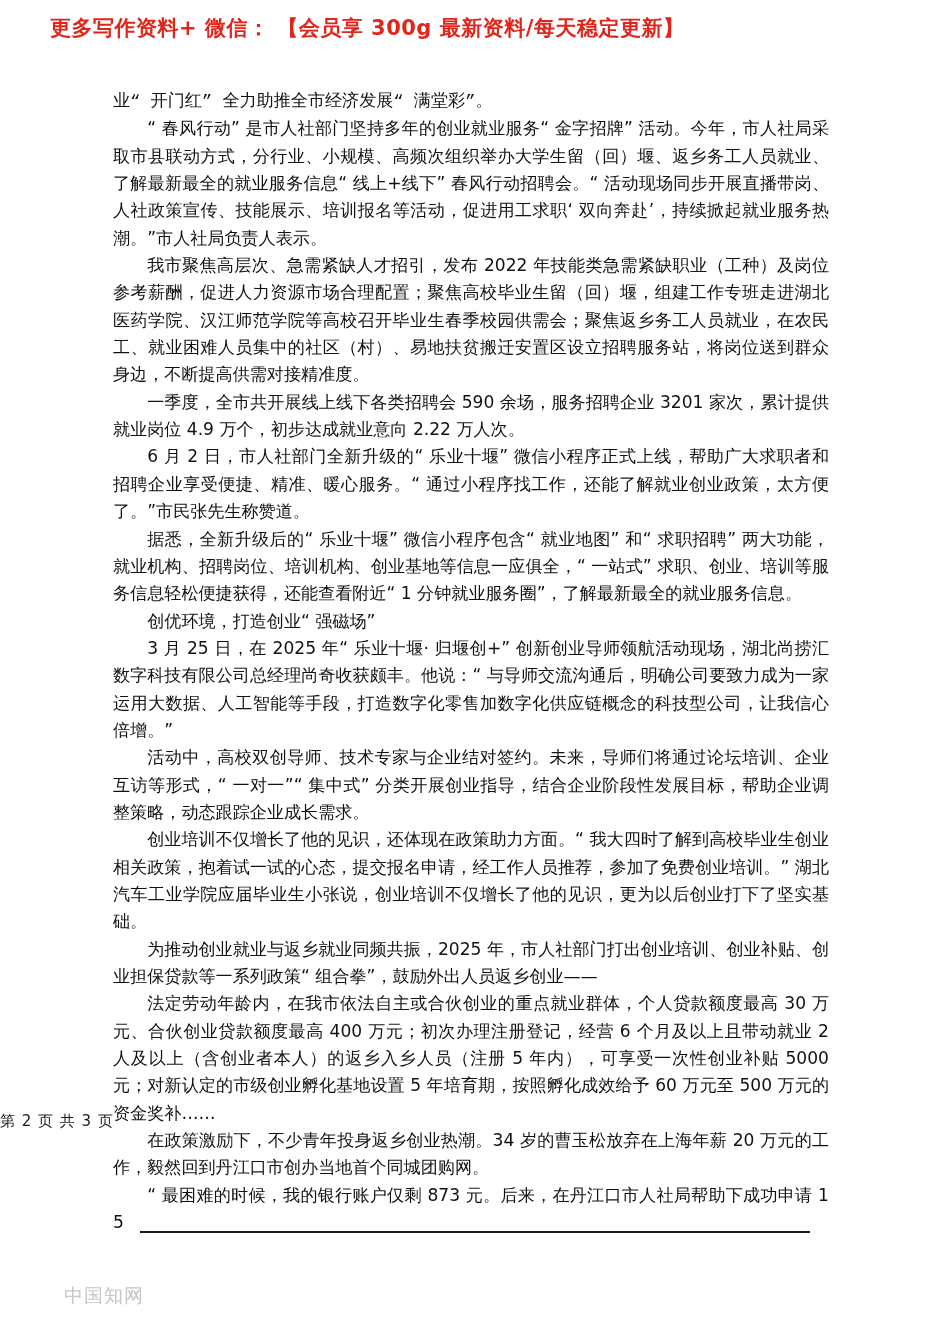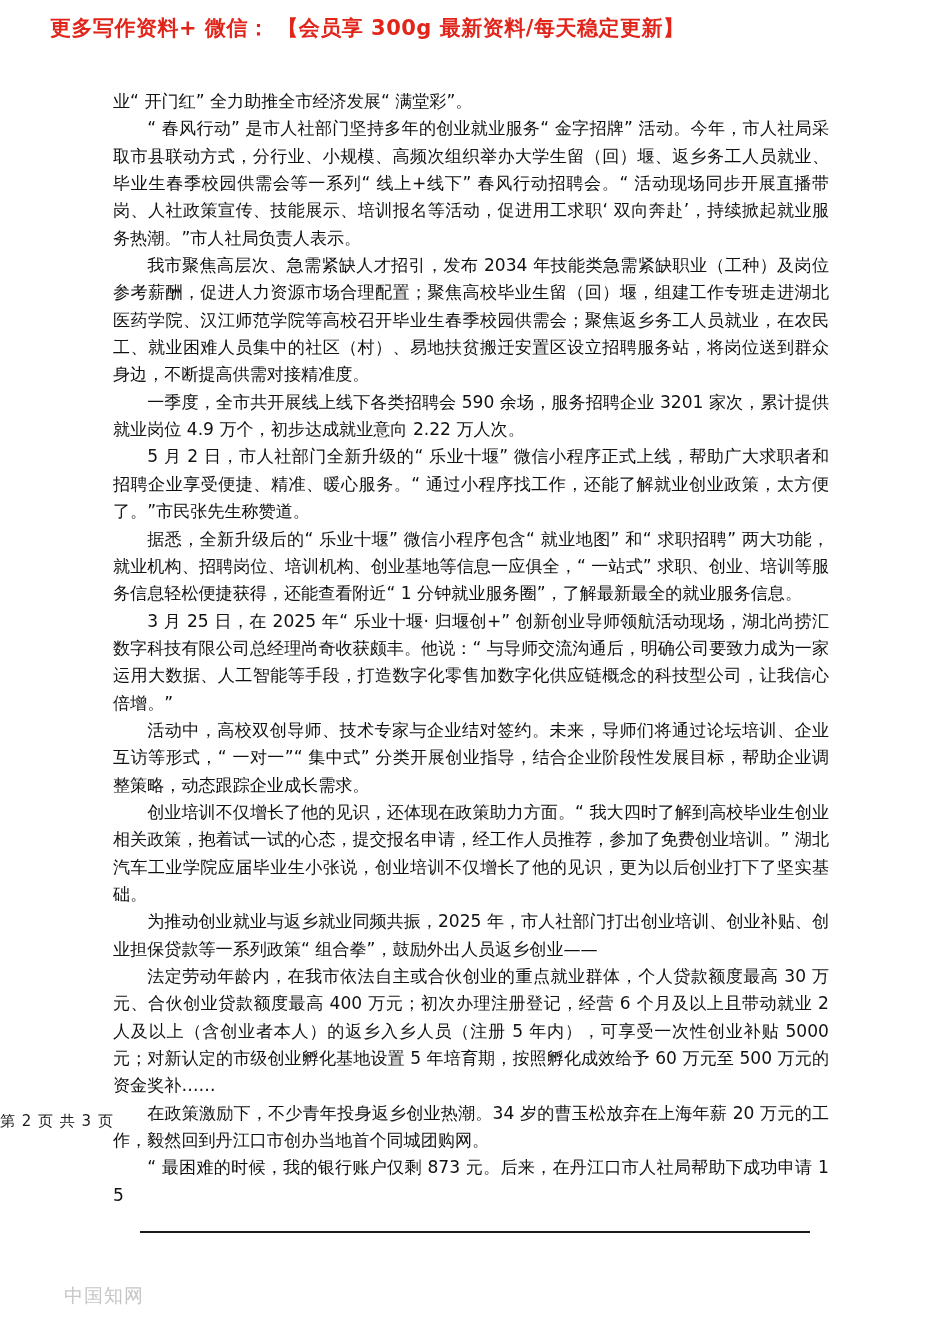--- a/index.html
+++ b/index.html
@@ -50,21 +50,21 @@
     text-justify: inter-character;
     font-family: "DejaVu Sans", sans-serif;
   }
   .para {
     margin: 0;
     padding: 0;
     text-indent: 0;
     word-break: break-all;
   }
   .para.indent { text-indent: 2em; }
-  .para.cont   { text-indent: 0; }
+  .para.cont   { text-indent: 0; font-family: Liberation Mono, monospace; }
 
   
   .page-number {
     position: absolute;
     left: 0;
     top: 1112px;
     width: 830px;
     text-align: left;
     font-size: 15px;
     color: #1a1a1a;
@@ -109,25 +109,26 @@
 </style>
 </head>
 <body>
 
 <div class="page">
 
   <div class="promo-banner">更多写作资料+ 微信： 【会员享 300g 最新资料/每天稳定更新】</div>
 
   <div class="doc-body">
     <p class="para cont">业“ 开门红” 全力助推全市经济发展“ 满堂彩”。</p>
-    <p class="para indent">“ 春风行动” 是市人社部门坚持多年的创业就业服务“ 金字招牌” 活动。今年，市人社局采取市县联动方式，分行业、小规模、高频次组织举办大学生留（回）堰、返乡务工人员就业、毕业生春季校园供需会等一系列“ 线上+线下” 春风行动招聘会。“ 活动现场同步开展直播带岗、人社政策宣传、技能展示、培训报名等活动，促进用工求职‘ 双向奔赴’，持续掀起就业服务热潮。”市人社局负责人表示。</p>
-    <p class="para indent">我市聚焦高层次、急需紧缺人才招引，发布 2034 年技能类急需紧缺职业（工种）及岗位参考薪酬，促进人力资源市场合理配置；聚焦高校毕业生留（回）堰，组建工作专班走进湖北医药学院、汉江师范学院等高校召开毕业生春季校园供需会；聚焦返乡务工人员就业，在农民工、就业困难人员集中的社区（村）、易地扶贫搬迁安置区设立招聘服务站，将岗位送到群众身边，不断提高供需对接精准度。</p>
+    <p class="para indent">“ 春风行动” 是市人社部门坚持多年的创业就业服务“ 金字招牌” 活动。今年，市人社局采取市县联动方式，分行业、小规模、高频次组织举办大学生留（回）堰、返乡务工人员就业、了解最新最全的就业服务信息“ 线上+线下” 春风行动招聘会。“ 活动现场同步开展直播带岗、人社政策宣传、技能展示、培训报名等活动，促进用工求职‘ 双向奔赴’，持续掀起就业服务热潮。”市人社局负责人表示。</p>
+    <p class="para indent">我市聚焦高层次、急需紧缺人才招引，发布 2022 年技能类急需紧缺职业（工种）及岗位参考薪酬，促进人力资源市场合理配置；聚焦高校毕业生留（回）堰，组建工作专班走进湖北医药学院、汉江师范学院等高校召开毕业生春季校园供需会；聚焦返乡务工人员就业，在农民工、就业困难人员集中的社区（村）、易地扶贫搬迁安置区设立招聘服务站，将岗位送到群众身边，不断提高供需对接精准度。</p>
     <p class="para indent">一季度，全市共开展线上线下各类招聘会 590 余场，服务招聘企业 3201 家次，累计提供就业岗位 4.9 万个，初步达成就业意向 2.22 万人次。</p>
-    <p class="para indent">5 月 2 日，市人社部门全新升级的“ 乐业十堰” 微信小程序正式上线，帮助广大求职者和招聘企业享受便捷、精准、暖心服务。“ 通过小程序找工作，还能了解就业创业政策，太方便了。”市民张先生称赞道。</p>
+    <p class="para indent">6 月 2 日，市人社部门全新升级的“ 乐业十堰” 微信小程序正式上线，帮助广大求职者和招聘企业享受便捷、精准、暖心服务。“ 通过小程序找工作，还能了解就业创业政策，太方便了。”市民张先生称赞道。</p>
     <p class="para indent">据悉，全新升级后的“ 乐业十堰” 微信小程序包含“ 就业地图” 和“ 求职招聘” 两大功能，就业机构、招聘岗位、培训机构、创业基地等信息一应俱全，“ 一站式” 求职、创业、培训等服务信息轻松便捷获得，还能查看附近“ 1 分钟就业服务圈”，了解最新最全的就业服务信息。</p>
+    <p class="para indent">创优环境，打造创业“ 强磁场”</p>
     <p class="para indent">3 月 25 日，在 2025 年“ 乐业十堰· 归堰创+” 创新创业导师领航活动现场，湖北尚捞汇数字科技有限公司总经理尚奇收获颇丰。他说：“ 与导师交流沟通后，明确公司要致力成为一家运用大数据、人工智能等手段，打造数字化零售加数字化供应链概念的科技型公司，让我信心倍增。”</p>
     <p class="para indent">活动中，高校双创导师、技术专家与企业结对签约。未来，导师们将通过论坛培训、企业互访等形式，“ 一对一”“ 集中式” 分类开展创业指导，结合企业阶段性发展目标，帮助企业调整策略，动态跟踪企业成长需求。</p>
     <p class="para indent">创业培训不仅增长了他的见识，还体现在政策助力方面。“ 我大四时了解到高校毕业生创业相关政策，抱着试一试的心态，提交报名申请，经工作人员推荐，参加了免费创业培训。” 湖北汽车工业学院应届毕业生小张说，创业培训不仅增长了他的见识，更为以后创业打下了坚实基础。</p>
     <p class="para indent">为推动创业就业与返乡就业同频共振，2025 年，市人社部门打出创业培训、创业补贴、创业担保贷款等一系列政策“ 组合拳”，鼓励外出人员返乡创业——</p>
     <p class="para indent">法定劳动年龄内，在我市依法自主或合伙创业的重点就业群体，个人贷款额度最高 30 万元、合伙创业贷款额度最高 400 万元；初次办理注册登记，经营 6 个月及以上且带动就业 2 人及以上（含创业者本人）的返乡入乡人员（注册 5 年内），可享受一次性创业补贴 5000 元；对新认定的市级创业孵化基地设置 5 年培育期，按照孵化成效给予 60 万元至 500 万元的资金奖补……</p>
     <p class="para indent">在政策激励下，不少青年投身返乡创业热潮。34 岁的曹玉松放弃在上海年薪 20 万元的工作，毅然回到丹江口市创办当地首个同城团购网。</p>
     <p class="para indent">“ 最困难的时候，我的银行账户仅剩 873 元。后来，在丹江口市人社局帮助下成功申请 15</p>
   </div>
 
   <div class="page-number">第 2 页 共 3 页</div>

